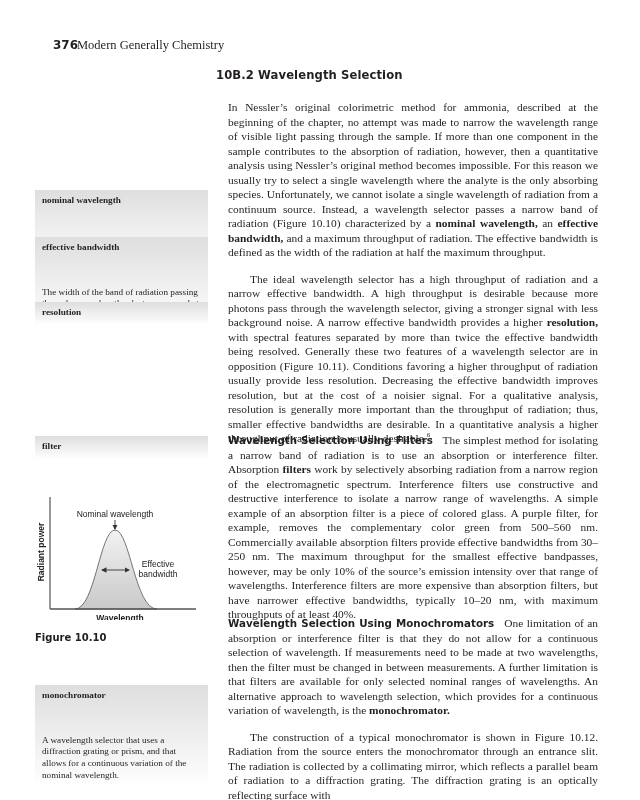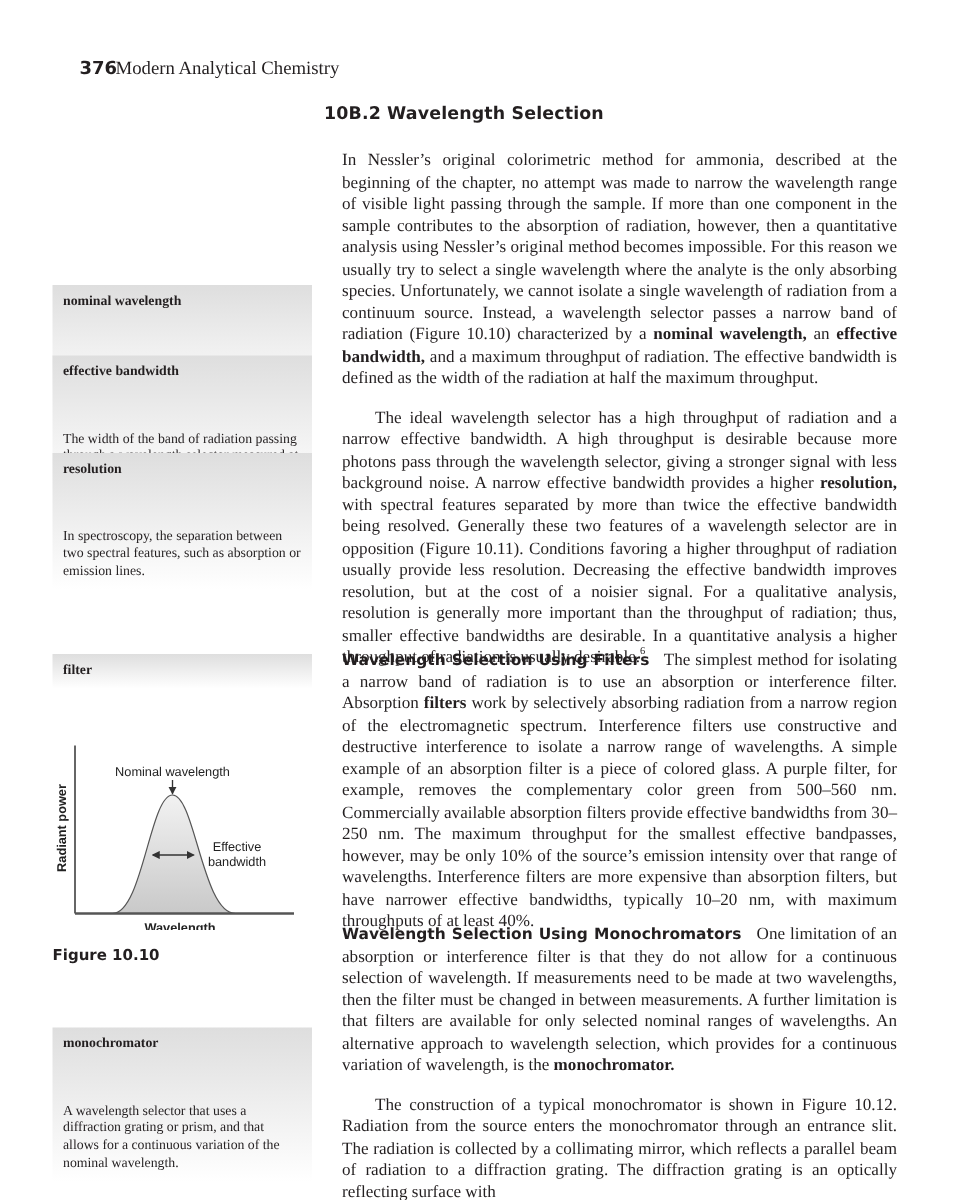--- a/index.html
+++ b/index.html
@@ -29,21 +29,21 @@
   .figure { position:absolute; left:0; top:490px; width:210px; height:130px; }
   .fig-caption { position:absolute; left:35px; top:632px; width:170px; }
   .fig-label { font-family:"DejaVu Sans",sans-serif; font-weight:bold; font-size:10px; margin-bottom:3px; }
   .fig-text { font-family:"DejaVu Sans",sans-serif; font-size:8.6px; line-height:10.6px; color:#333; }
 </style>
 </head>
 <body>
 
 <div class="running-head">
   <span class="page-num">376</span>
-  <span class="book-title">Modern Analytical Chemistry</span>
+  <span class="book-title">Modern Generally Chemistry</span>
 </div>
 
 <div class="main">
   <h2 class="sec-head">10B.2 Wavelength Selection</h2>
 </div>
 
 <div class="block1">
   <p class="para"><span>In Nessler’s original colorimetric method for ammonia, described at the beginning of the chapter, no attempt was made to narrow the wavelength range of visible light passing through the sample. If more than one component in the sample contributes to the absorption of radiation, however, then a quantitative analysis using Nessler’s original method becomes impossible. For this reason we usually try to select a single wavelength where the analyte is the only absorbing species. Unfortunately, we cannot isolate a single wavelength of radiation from a continuum source. Instead, a wavelength selector passes a narrow band of radiation (Figure 10.10) characterized by a </span><b>nominal wavelength,</b><span> an </span><b>effective bandwidth,</b><span> and a maximum throughput of radiation. The effective bandwidth is defined as the width of the radiation at half the maximum throughput.</span></p>
   <p class="para indent"><span>The ideal wavelength selector has a high throughput of radiation and a narrow effective bandwidth. A high throughput is desirable because more photons pass through the wavelength selector, giving a stronger signal with less background noise. A narrow effective bandwidth provides a higher </span><b>resolution,</b><span> with spectral features separated by more than twice the effective bandwidth being resolved. Generally these two features of a wavelength selector are in opposition (Figure 10.11). Conditions favoring a higher throughput of radiation usually provide less resolution. Decreasing the effective bandwidth improves resolution, but at the cost of a noisier signal. For a qualitative analysis, resolution is generally more important than the throughput of radiation; thus, smaller effective bandwidths are desirable. In a quantitative analysis a higher throughput of radiation is usually desirable.</span><span class="sup">6</span></p>
 </div>
@@ -60,21 +60,20 @@
 <div class="gloss" style="top:190px;">
   <div class="gloss-term">nominal wavelength</div>
   <div class="gloss-def">The wavelength which a wavelength selector is set to pass.</div>
 </div>
 <div class="gloss" style="top:237px;">
   <div class="gloss-term">effective bandwidth</div>
   <div class="gloss-def">The width of the band of radiation passing through a wavelength selector measured at half the band’s height.</div>
 </div>
 <div class="gloss" style="top:302px;">
   <div class="gloss-term">resolution</div>
-  <div class="gloss-def">In spectroscopy, the separation between two spectral features, such as absorption or emission lines.</div>
 </div>
 <div class="gloss" style="top:436px;">
   <div class="gloss-term">filter</div>
 </div>
 <div class="gloss" style="top:685px;">
   <div class="gloss-term">monochromator</div>
   <div class="gloss-def">A wavelength selector that uses a diffraction grating or prism, and that allows for a continuous variation of the nominal wavelength.</div>
 </div>
 
 <svg class="figure" viewBox="0 0 210 130" width="210" height="130">

